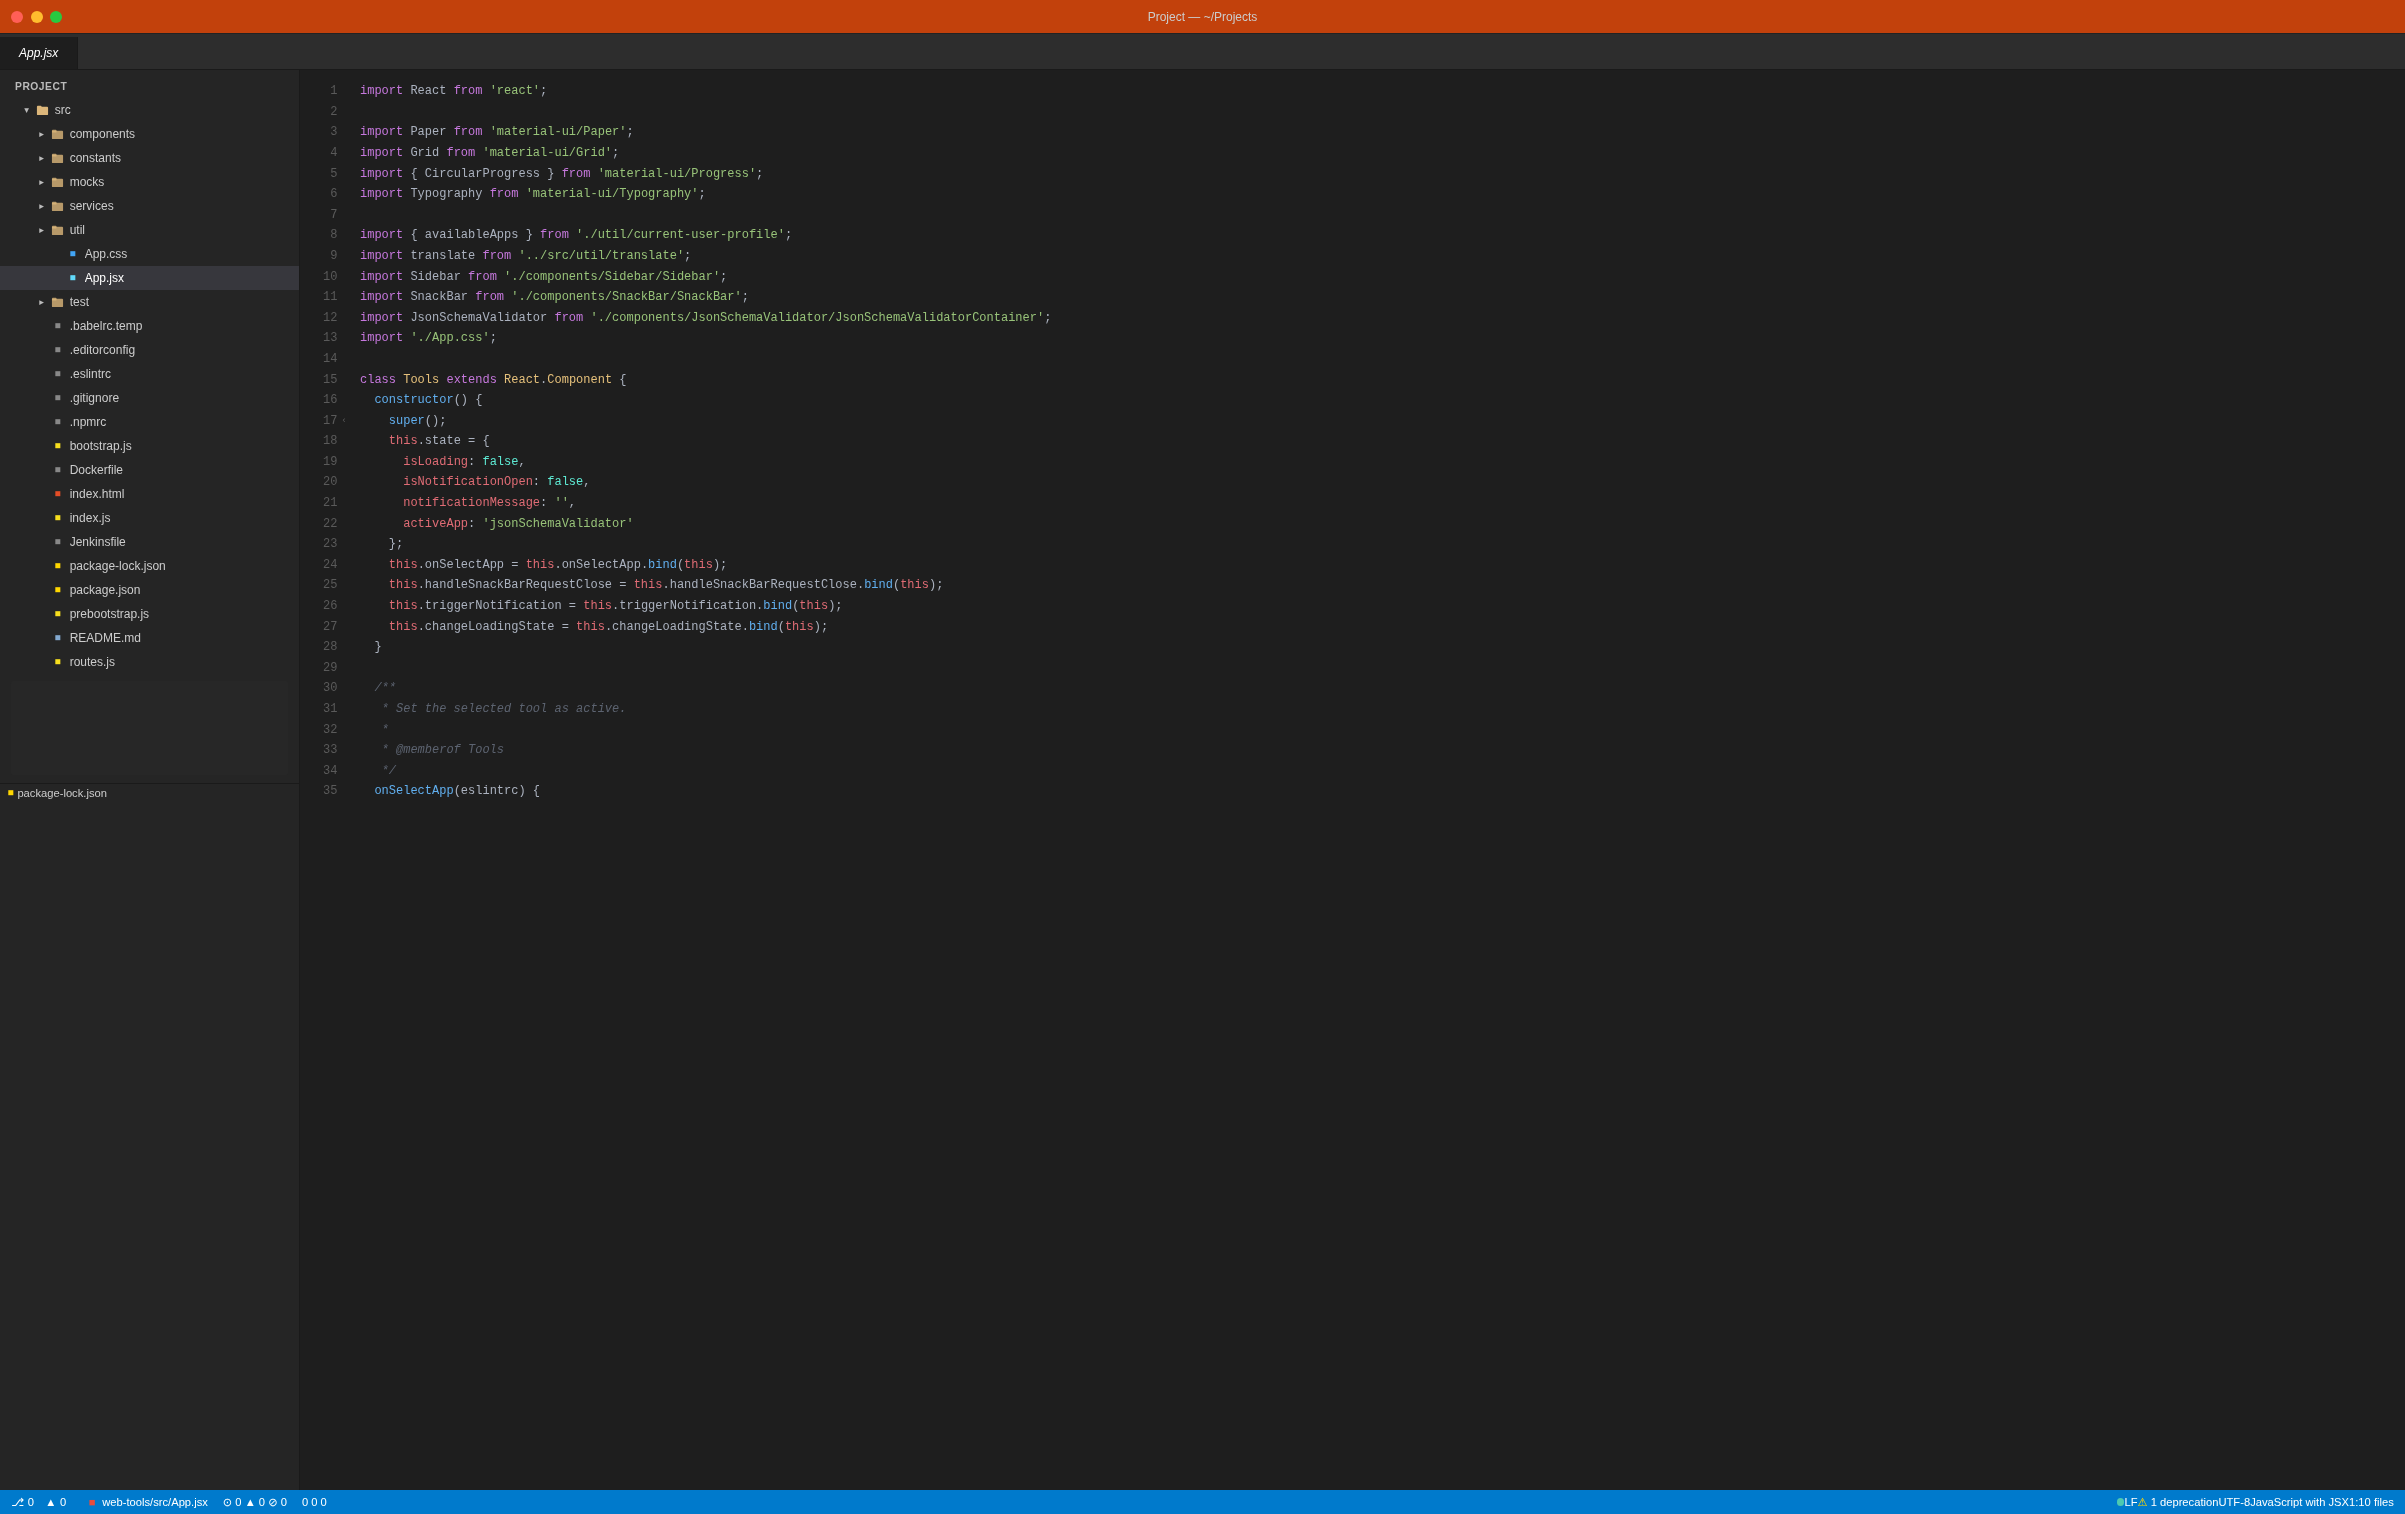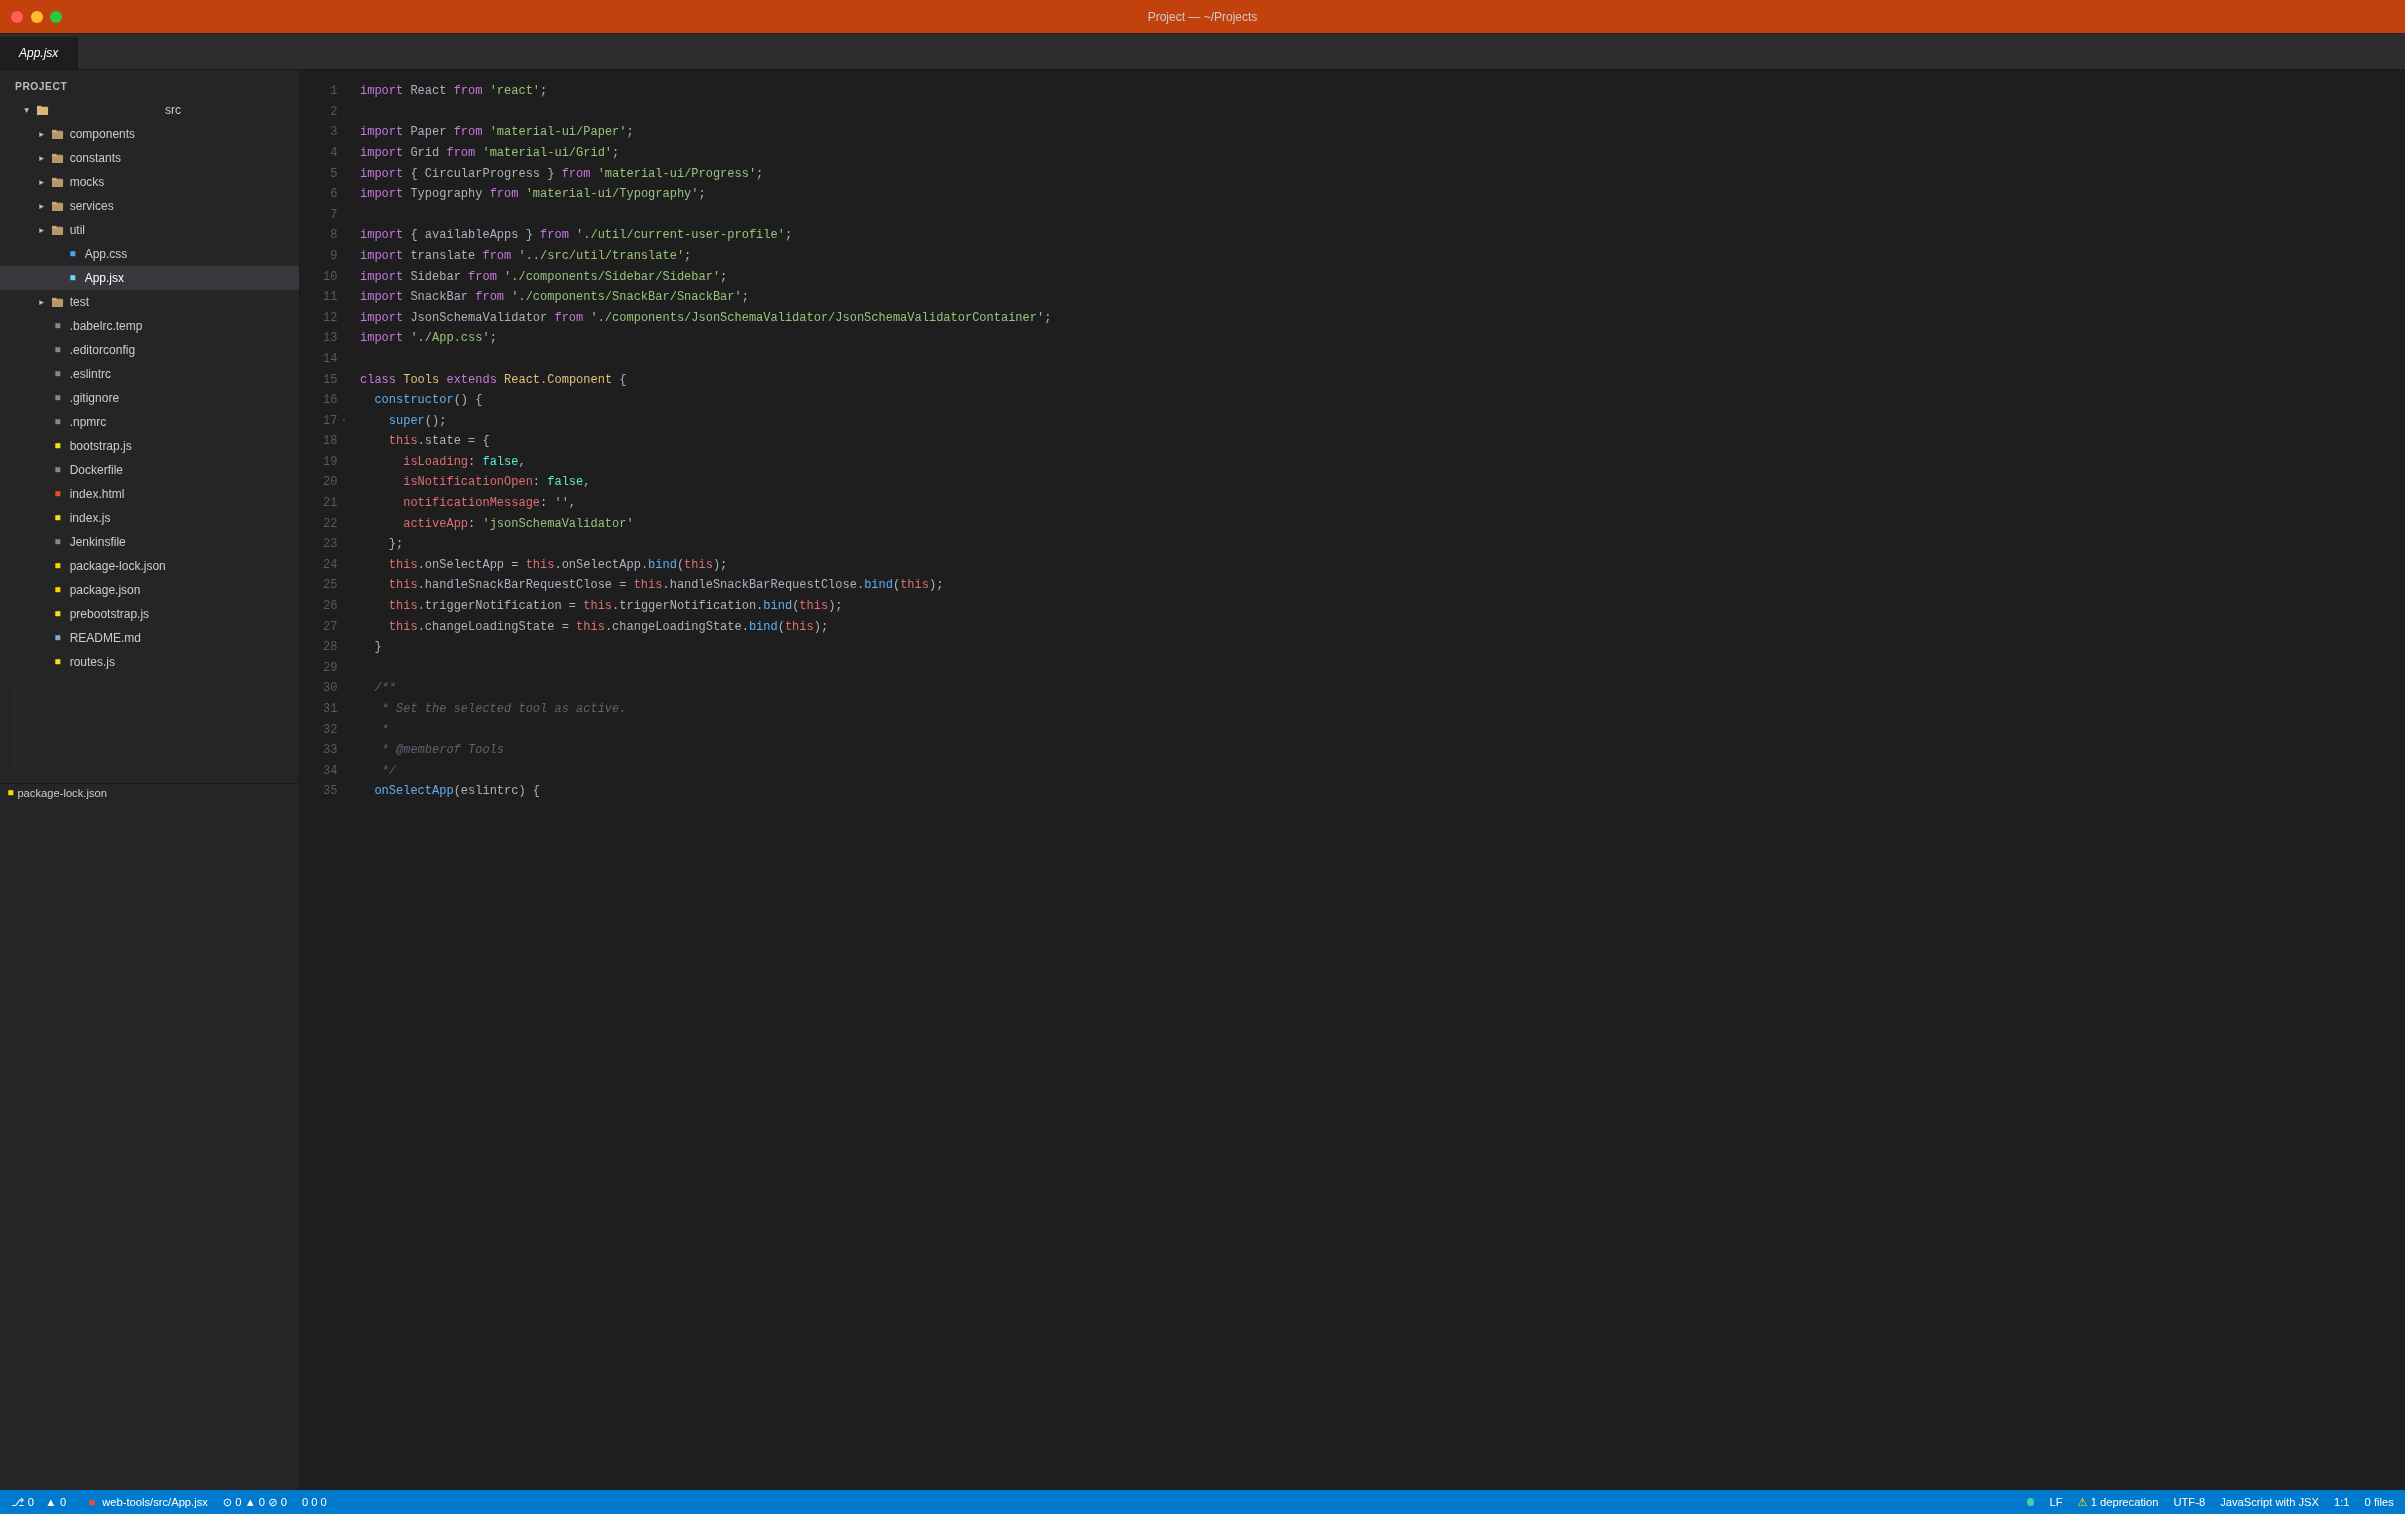--- a/index.html
+++ b/index.html
@@ -106,21 +106,21 @@
       height: 24px;
       padding: 0 7.5px;
       cursor: pointer;
       color: #ccc;
       font-size: 12px;
       font-family: -apple-system, sans-serif;
       white-space: nowrap;
     }
     .tree-item.active-file { background: #37373d; }
 
-    .tree-indent-1 { padding-left: 19px; text-align: center; }
+    .tree-indent-1 { padding-left: 19px; }
     .tree-indent-2 { padding-left: 34px; }
     .tree-indent-3 { padding-left: 49px; }
 
     .chevron {
       width: 15px;
       height: 15px;
       display: inline-flex;
       align-items: center;
       justify-content: center;
       flex-shrink: 0;
@@ -197,21 +197,21 @@
       display: flex;
       align-items: center;
       padding: 0 11.2px;
       gap: 15px;
       flex-shrink: 0;
       font-size: 11.2px;
       font-family: -apple-system, sans-serif;
       color: #fff;
     }
     .status-left { display: flex; align-items: center; gap: 11.2px; }
-    .status-right { margin-left: auto; display: flex; align-items: center; gap: 15px; }
+    .status-right { margin-left: auto; display: flex; align-items: center; }
     .status-item { display: flex; align-items: center; gap: 3.7px; }
     .status-dot { width: 7.5px; height: 7.5px; border-radius: 50%; background: #4ec9b0; }
 
     
     .sidebar::-webkit-scrollbar { width: 5.6px; }
     .sidebar::-webkit-scrollbar-track { background: #252525; }
     .sidebar::-webkit-scrollbar-thumb { background: #444; border-radius: 2.8px; }
     .editor::-webkit-scrollbar { width: 7.5px; height: 7.5px; }
     .editor::-webkit-scrollbar-track { background: #1e1e1e; }
     .editor::-webkit-scrollbar-thumb { background: #444; border-radius: 2.8px; }

